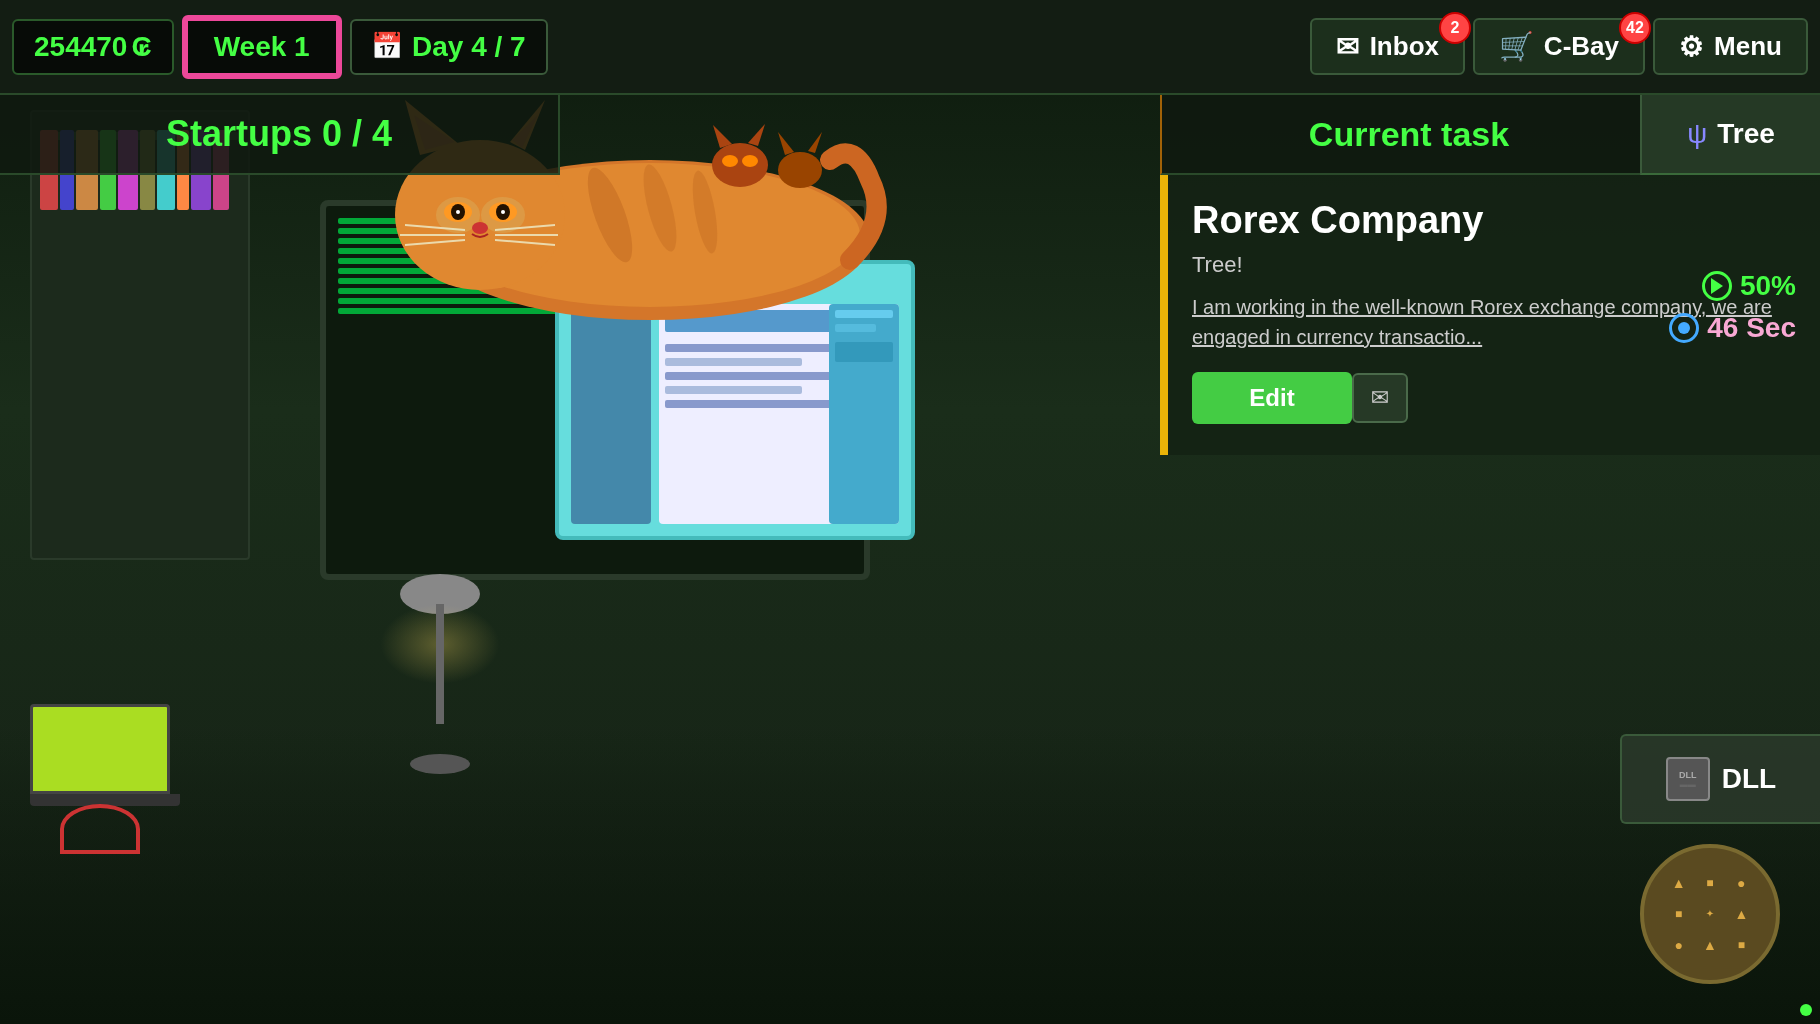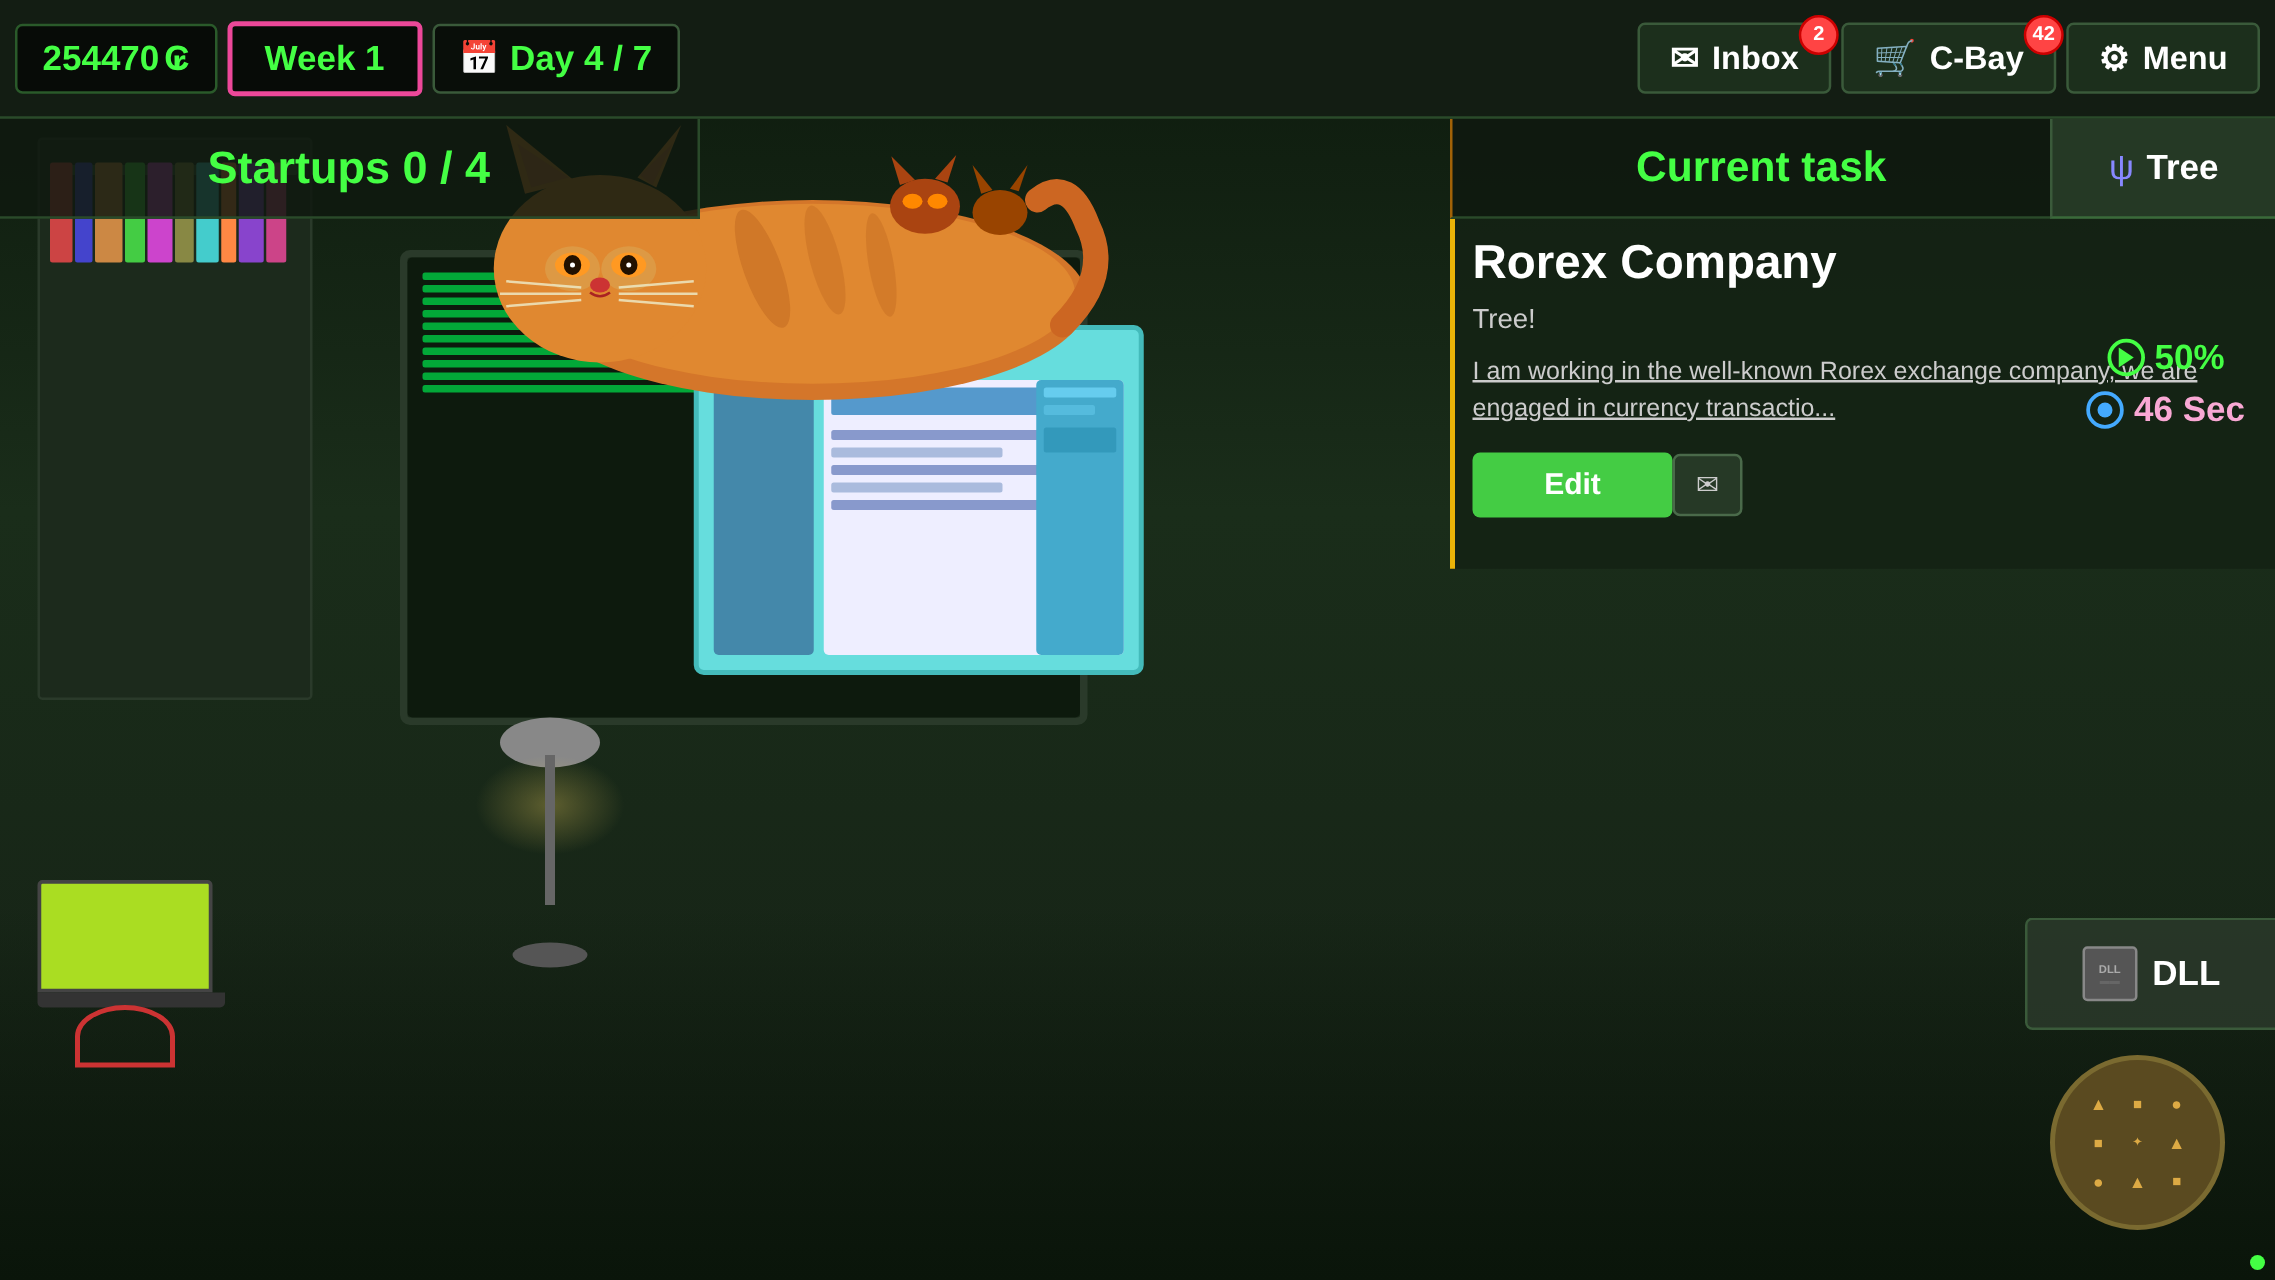--- a/index.html
+++ b/index.html
@@ -107,21 +107,21 @@
       font-size: 28px;
       font-weight: bold;
       display: flex;
       align-items: center;
       gap: 4px;
       min-width: 160px;
     }
 
     .week-display {
       background: rgba(0,0,0,0.6);
-      border: 4px solid #ec4899;
+      border: 6px solid #ec4899;
       border-radius: 6px;
       padding: 10px 26px;
       color: #44ff44;
       font-size: 28px;
       font-weight: bold;
       min-width: 130px;
       text-align: center;
     }
 
     .day-display {
@@ -247,22 +247,22 @@
     }
     .tree-label {
       color: white;
       font-size: 28px;
       font-weight: bold;
     }
 
     
     .task-card {
       background: rgba(20, 35, 20, 0.95);
-      border-left: 4px solid #eab308;
-      padding: 14px;
+      border-left: 8px solid #eab308;
+      padding: 24px;
       min-height: 280px;
     }
     .company-name {
       color: white;
       font-size: 38px;
       font-weight: bold;
       margin-bottom: 10px;
     }
     .greeting {
       color: #cccccc;
@@ -735,21 +735,21 @@
       <span class="tree-icon">ψ</span>
       <span class="tree-label">Tree</span>
     </div>
   </div>
 
   <div class="task-card">
     <div class="company-name">Rorex Company</div>
     <div class="greeting">Tree!</div>
     <div class="task-desc">I am working in the well-known Rorex exchange company, we are engaged in currency transactio...</div>
 
-    <div style="position:absolute;right:24px;top:175px;display:flex;flex-direction:column;gap:10px;align-items:center;">
+    <div style="position:absolute;right:24px;top:175px;display:flex;flex-direction:column;gap:10px;align-items:flex-end;">
       <div class="stat-item">
         <div style="width:30px;height:30px;border-radius:50%;border:3px solid #44ff44;display:flex;align-items:center;justify-content:center;position:relative;">
           <div style="position:absolute;width:0;height:0;border-top:8px solid transparent;border-bottom:8px solid transparent;border-left:12px solid #44ff44;left:6px;top:50%;transform:translateY(-50%);"></div>
         </div>
         <span class="stat-value-green">50%</span>
       </div>
       <div class="stat-item">
         <div style="width:30px;height:30px;border-radius:50%;border:3px solid #44aaff;display:flex;align-items:center;justify-content:center;">
           <div style="width:12px;height:12px;border-radius:50%;background:#44aaff;"></div>
         </div>

